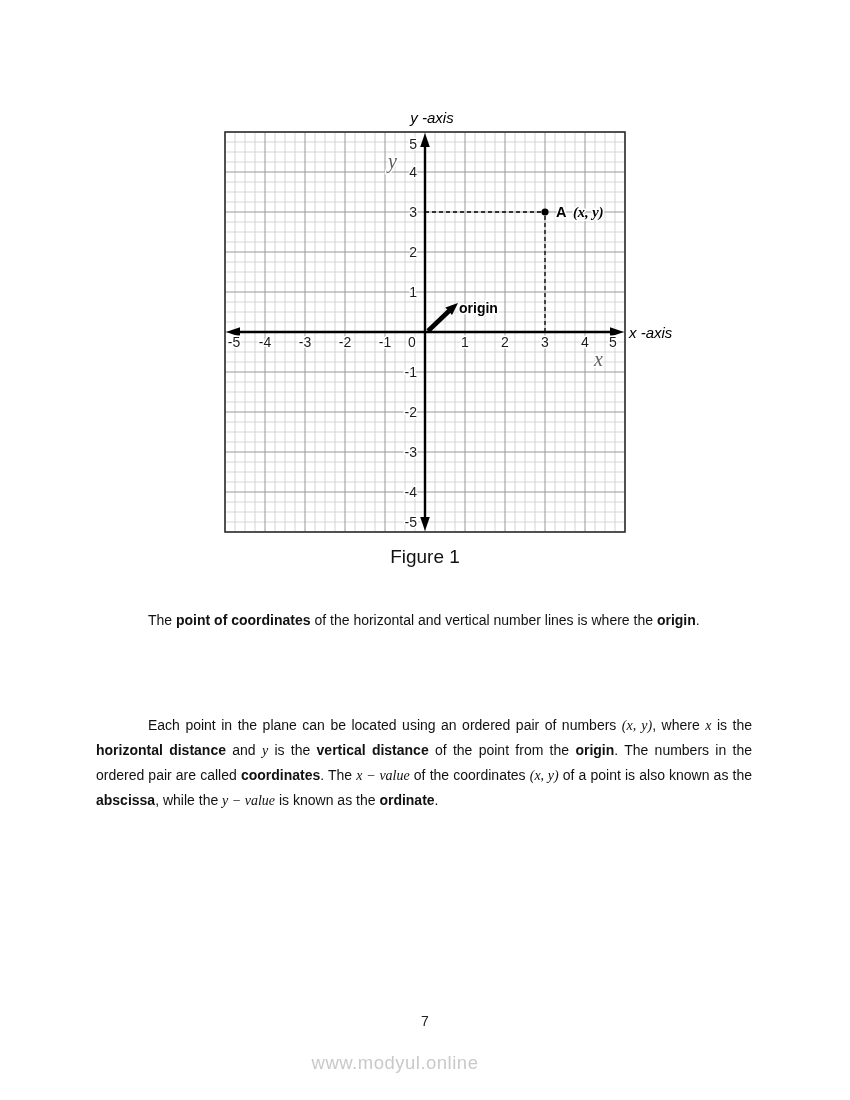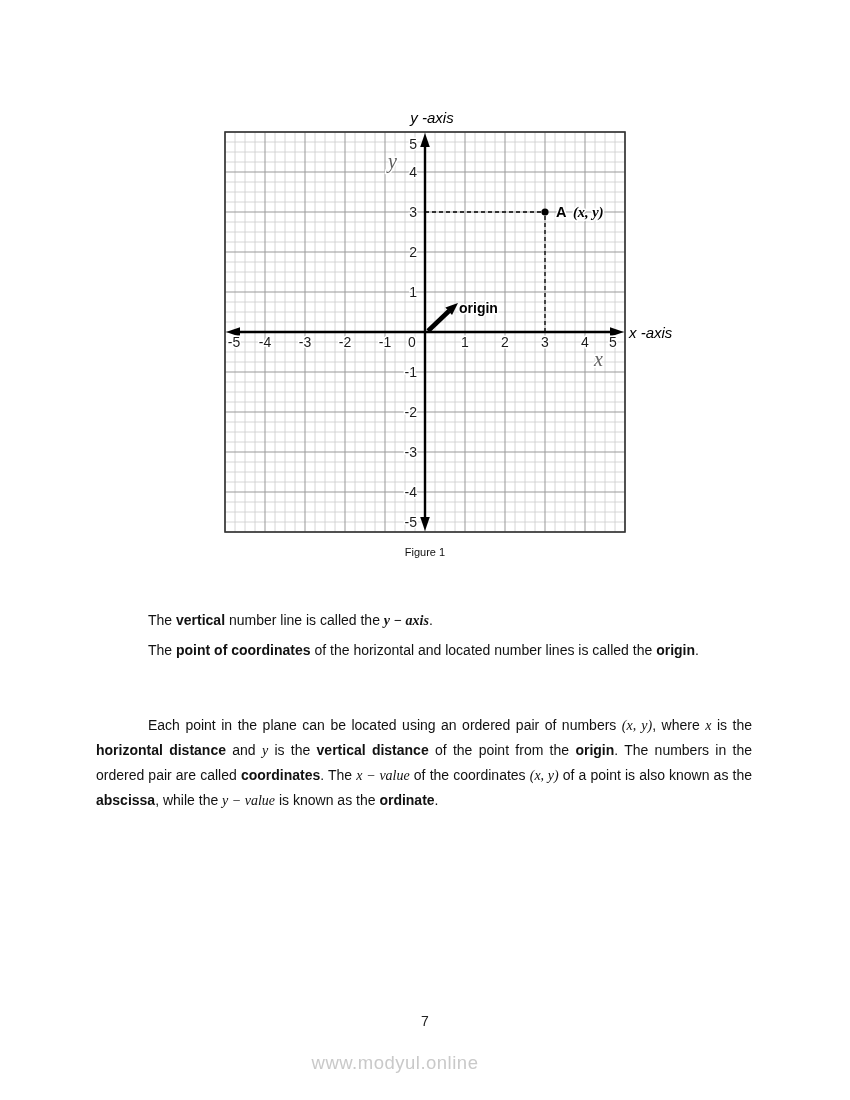--- a/index.html
+++ b/index.html
@@ -8,21 +8,21 @@
     width:850px;height:1100px;
     background:#ffffff;
     margin:0 auto;
     font-family:"Liberation Sans", sans-serif;
     color:#111;
     overflow:hidden;
   }
   .figure-svg{position:absolute;left:195px;top:100px;}
   .caption{
     position:absolute;left:195px;top:546px;width:460px;
-    text-align:center;font-size:11px;color:#111;
+    text-align:center;font-size:19px;color:#111;
   }
   .statements{
     position:absolute;left:148px;top:611px;width:620px;
     font-size:14px;
   }
   .statements p{margin:0 0 10.5px 0;line-height:18px;}
   .para{
     position:absolute;left:96px;top:713px;width:656px;
     font-size:14px;line-height:25px;
     text-align:justify;text-indent:52px;
@@ -166,22 +166,21 @@
       <text x="264" y="213" font-size="14" font-weight="bold" fill="#000000" style="paint-order:stroke;stroke:#ffffff;stroke-width:3px;">origin</text>
       <text x="193" y="68" font-size="20" font-style="italic" font-family="&quot;Liberation Serif&quot;, serif" fill="#5f5f5f" style="paint-order:stroke;stroke:#ffffff;stroke-width:3px;">y</text>
       <text x="399" y="266" font-size="20" font-style="italic" font-family="&quot;Liberation Serif&quot;, serif" fill="#5f5f5f" style="paint-order:stroke;stroke:#ffffff;stroke-width:3px;">x</text>
       <text x="237" y="23" text-anchor="middle" font-size="15" font-style="italic" fill="#000000">y -axis</text>
       <text x="434" y="238" font-size="15" font-style="italic" fill="#000000">x -axis</text>
     </svg>
 
   <div class="caption">Figure 1</div>
 
   <div class="statements">
-    <p><span class="s-r">The </span><span class="s-b">vertical</span><span class="s-r"> number line is called the </span><span class="s-mb">y − axis</span><span class="s-r">.</span></p>
-    <p><span class="s-r">The </span><span class="s-b">point of coordinates</span><span class="s-r"> of the horizontal and located number lines is called the </span><span class="s-b">origin</span><span class="s-r">.</span></p>
+    <p><span class="s-r">The </span><span class="s-b">point of coordinates</span><span class="s-r"> of the horizontal and vertical number lines is where the </span><span class="s-b">origin</span><span class="s-r">.</span></p>
   </div>
 
   <div class="para"><span class="s-r">Each point in the plane can be located using an ordered pair of numbers </span><span class="s-m">(x, y)</span><span class="s-r">, where </span><span class="s-m">x</span><span class="s-r"> is the </span><span class="s-b">horizontal distance</span><span class="s-r"> and </span><span class="s-m">y</span><span class="s-r"> is the </span><span class="s-b">vertical distance</span><span class="s-r"> of the point from the </span><span class="s-b">origin</span><span class="s-r">. The numbers in the ordered pair are called </span><span class="s-b">coordinates</span><span class="s-r">.  The </span><span class="s-m">x − value</span><span class="s-r"> of the coordinates </span><span class="s-m">(x, y)</span><span class="s-r"> of a point is also known as the </span><span class="s-b">abscissa</span><span class="s-r">, while the </span><span class="s-m">y − value</span><span class="s-r"> is known as the </span><span class="s-b">ordinate</span><span class="s-r">.</span></div>
 
   <div class="pagenum">7</div>
 
   <div class="watermark">www.modyul.online</div>
 
 </div>
 

